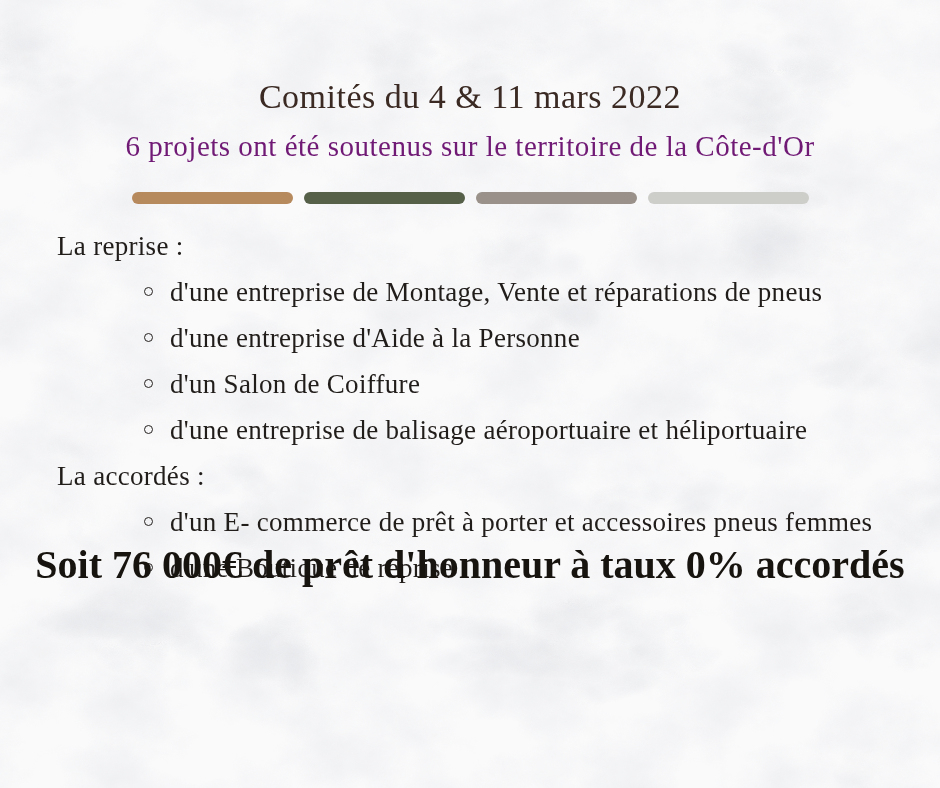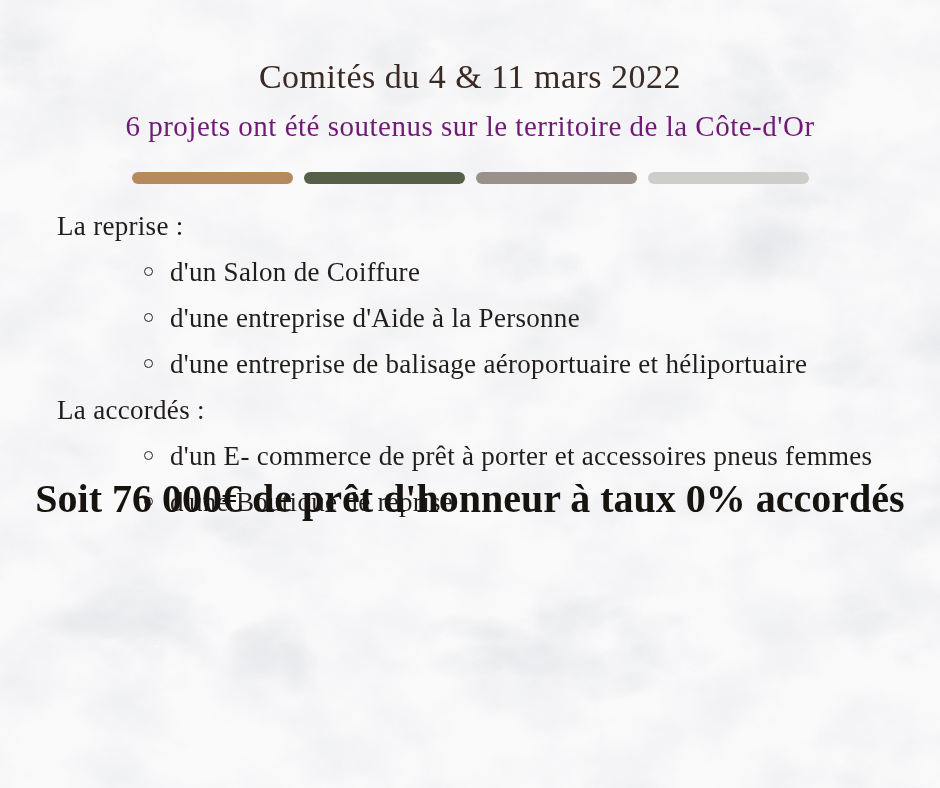--- a/index.html
+++ b/index.html
@@ -16,21 +16,21 @@
   .marble-bg {
     position: absolute;
     inset: 0;
     display: block;
     pointer-events: none;
   }
 
   .content { position: relative; }
 
   .title {
-    padding-top: 56px;
+    padding-top: 76px;
     text-align: center;
     font-size: 34px;
     line-height: 42px;
     letter-spacing: 0.5px;
     font-weight: normal;
   }
 
   .subtitle {
     margin-top: 10px;
     text-align: center;
@@ -134,25 +134,29 @@
       <span class="divider" style="background: rgb(205, 205, 202);"></span>
     </div>
 
     <div class="body-text" style="color: rgb(33, 29, 27);">
 
       <div class="section">
         <div class="section-heading">La reprise :</div>
         <ul class="item-list">
           <li class="item">
             <span class="bullet"></span>
-            <span>d'un Salon de Coiffure</span>
+            <span>d'une entreprise de Montage, Vente et réparations de pneus</span>
           </li>
           <li class="item">
             <span class="bullet"></span>
             <span>d'une entreprise d'Aide à la Personne</span>
+          </li>
+          <li class="item">
+            <span class="bullet"></span>
+            <span>d'un Salon de Coiffure</span>
           </li>
           <li class="item">
             <span class="bullet"></span>
             <span>d'une entreprise de balisage aéroportuaire et héliportuaire</span>
           </li>
         </ul>
       </div>
 
       <div class="section">
         <div class="section-heading">La accordés :</div>

